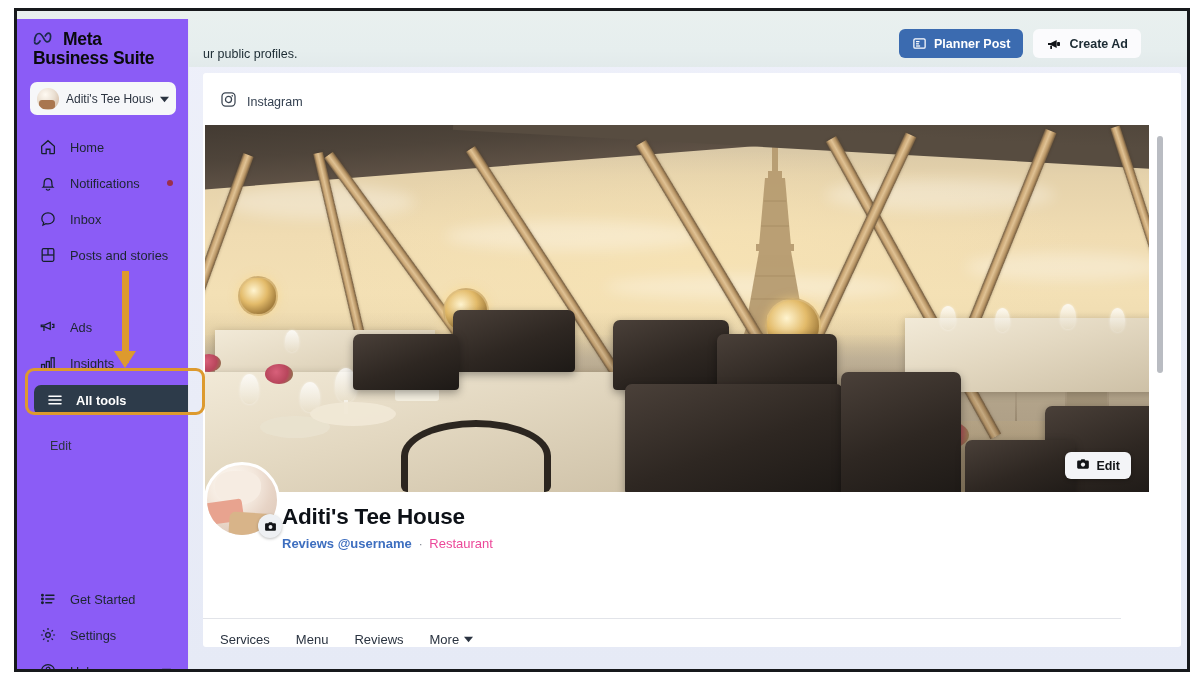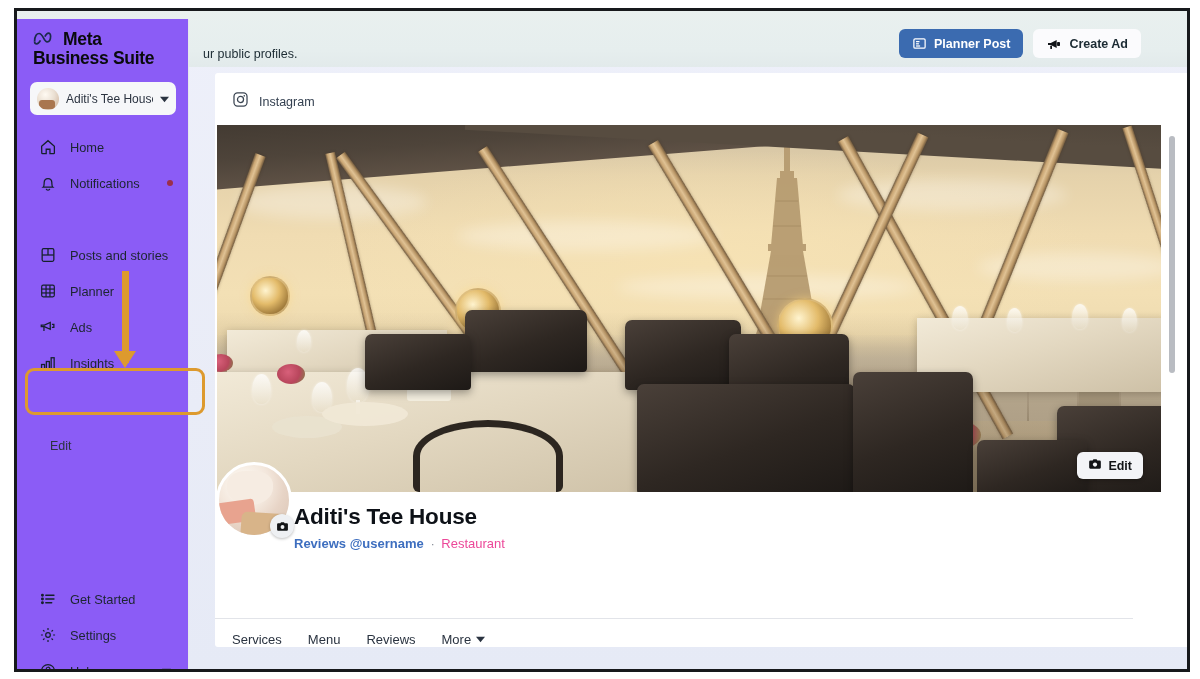--- a/index.html
+++ b/index.html
@@ -55,21 +55,20 @@
   .hdr-btn.secondary { background: #fbfbfd; color: #1c2b33; }
   .hdr-btn svg { display: block; }
 
   
   #content-card {
     position: absolute;
     left: 186px; top: 62px;
     width: 978px; height: 574px;
     background: #ffffff;
     border-radius: 3px;
-    margin-left: 12px;
   }
   #card-clip { position: absolute; inset: 0; overflow: hidden; border-radius: 3px; }
 
   
   #ig-row {
     position: absolute; left: 17px; top: 18px;
     display: flex; align-items: center; gap: 10px;
   }
   #ig-label { font-size: 12.5px; color: #344050; }
 
@@ -570,44 +569,40 @@
       <span class="nav-icon">
         <svg width="18" height="18" viewBox="0 0 24 24" fill="none" stroke="#15202b" stroke-width="1.7">
           <path d="M5.5 17.5c1.6-1.4 1.3-3.6 1.4-6.1.1-3 2.2-5.3 5.1-5.3s5 2.3 5.1 5.3c.1 2.5-.2 4.7 1.4 6.1z"></path>
           <path d="M9.6 19.8a2.5 2.5 0 0 0 4.8 0"></path>
         </svg>
       </span>
       <span class="nav-label">Notifications</span>
       <span class="nav-badge"></span>
     </div>
 
+    <div class="nav-item" style="top:182px;">
+      <span class="nav-icon">
+        <svg width="18" height="18" viewBox="0 0 24 24" fill="none" stroke="#15202b" stroke-width="1.7">
+          <path d="M12 3.8c4.7 0 8.2 3.2 8.2 7.4 0 4.2-3.5 7.4-8.2 7.4-1 0-2-.1-2.8-.4l-3.9 2 .9-3.4A7.1 7.1 0 0 1 3.8 11.2C3.8 7 7.3 3.8 12 3.8z"></path>
+        </svg>
+      </span>
+      <span class="nav-label">Inbox</span>
+    </div>
 
     <div class="nav-item" style="top:218px;">
       <span class="nav-icon">
         <svg width="18" height="18" viewBox="0 0 24 24" fill="none" stroke="#15202b" stroke-width="1.7">
           <rect x="4.2" y="3.6" width="15.6" height="16.8" rx="2"></rect>
           <line x1="4.2" y1="12" x2="19.8" y2="12"></line>
           <line x1="12" y1="3.6" x2="12" y2="12"></line>
         </svg>
       </span>
       <span class="nav-label">Posts and stories</span>
     </div>
 
-    <div class="nav-item" style="top:254px;">
-      <span class="nav-icon">
-        <svg width="18" height="18" viewBox="0 0 24 24" fill="none" stroke="#15202b" stroke-width="1.6">
-          <rect x="3.6" y="4.2" width="16.8" height="15.6" rx="2"></rect>
-          <line x1="3.6" y1="9.4" x2="20.4" y2="9.4"></line>
-          <line x1="3.6" y1="14.6" x2="20.4" y2="14.6"></line>
-          <line x1="9.4" y1="4.2" x2="9.4" y2="19.8"></line>
-          <line x1="14.6" y1="4.2" x2="14.6" y2="19.8"></line>
-        </svg>
-      </span>
-      <span class="nav-label">Planner</span>
-    </div>
 
     <div class="nav-item" style="top:290px;">
       <span class="nav-icon">
         <svg width="18" height="18" viewBox="0 0 24 24" fill="none" stroke="#15202b" stroke-width="1.7">
           <path d="M3 9.6h4.2L15 6v9l-7.8-3.6H3z"></path>
           <path d="M17.2 8.6h2.6v4h-2.6"></path>
           <path d="M6.6 12v5.4"></path>
         </svg>
       </span>
       <span class="nav-label">Ads</span>
@@ -617,20 +612,30 @@
       <span class="nav-icon">
         <svg width="18" height="18" viewBox="0 0 24 24" fill="none" stroke="#15202b" stroke-width="1.7">
           <rect x="3.4" y="14" width="4" height="6"></rect>
           <rect x="9.8" y="10" width="4" height="10"></rect>
           <rect x="16.2" y="5" width="4" height="15"></rect>
         </svg>
       </span>
       <span class="nav-label">Insights</span>
     </div>
 
+    <div id="nav-alltools">
+      <span class="nav-icon">
+        <svg width="18" height="18" viewBox="0 0 24 24" stroke="#ffffff" stroke-width="2.1" stroke-linecap="round">
+          <line x1="4" y1="7" x2="20" y2="7"></line>
+          <line x1="4" y1="12" x2="20" y2="12"></line>
+          <line x1="4" y1="17" x2="20" y2="17"></line>
+        </svg>
+      </span>
+      <span class="nav-label">All tools</span>
+    </div>
 
     <div id="nav-edit">Edit</div>
 
     <div class="nav-item" style="top:598px;">
       <span class="nav-icon">
         <svg width="18" height="18" viewBox="0 0 24 24" fill="none" stroke="#15202b" stroke-width="1.6">
           <circle cx="12" cy="12" r="3.1"></circle>
           <path d="M12 2.6v2.6M12 18.8v2.6M2.6 12h2.6M18.8 12h2.6M5.4 5.4l1.9 1.9M16.7 16.7l1.9 1.9M18.6 5.4l-1.9 1.9M7.3 16.7l-1.9 1.9"></path>
         </svg>
       </span>

